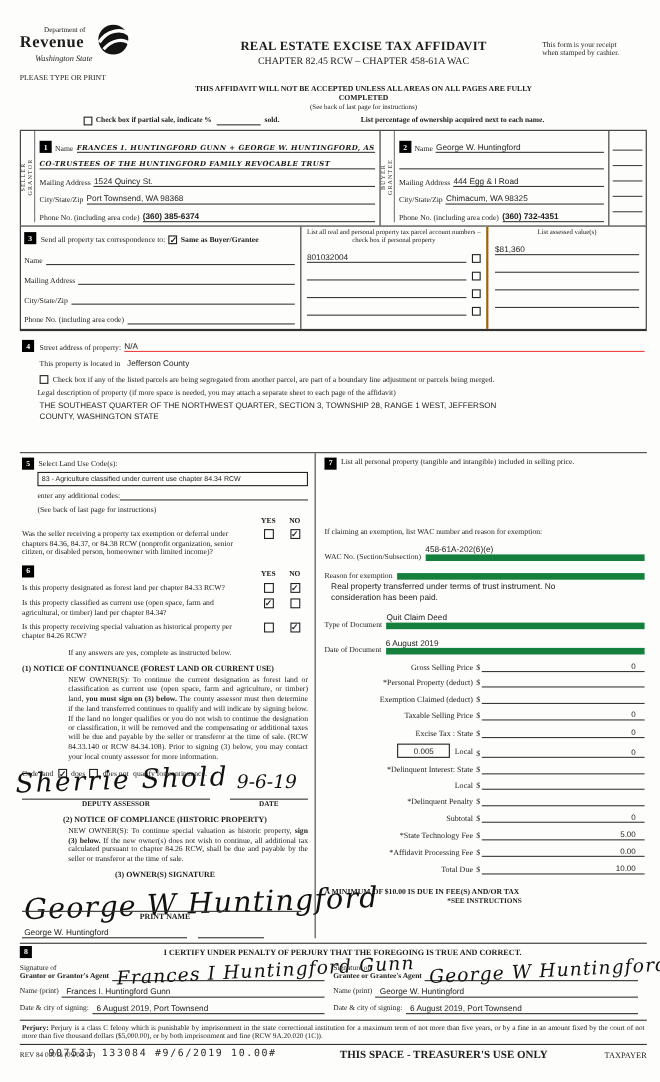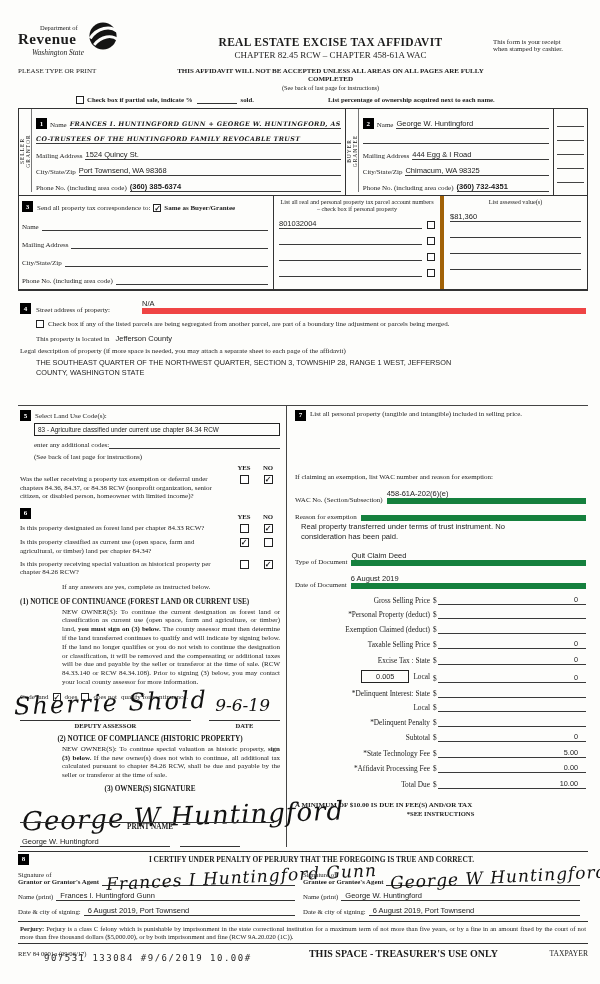--- a/index.html
+++ b/index.html
@@ -7,21 +7,21 @@
   body {
     width:600px; height:984px; background:#fdfdfb; color:#1c1c1c;
     font-family:"Liberation Serif", serif; font-size:7px; overflow:hidden;
     position:relative;
   }
   .page { padding:24px 12px 0 18px; }
 
   
   .b { font-weight:bold; }
   .ctr { text-align:center; }
-  .ul { border-bottom:6px solid #ef4444;margin-left:29px; }
+  .ul { border-bottom:1px solid #ef4444; }
   .typed { font-family:"Liberation Sans", sans-serif; font-size:7.5px; }
   .cb {
     display:inline-block; width:8px; height:8px; border:1px solid #222;
     font-size:8px; line-height:7px; text-align:center; font-weight:bold;
     vertical-align:-1px; background:#fff; overflow:hidden;
   }
   .numbox {
     display:inline-flex; width:11px; height:11px; background:#000; color:#fff;
     font-size:7px; font-weight:bold; align-items:center; justify-content:center;
     flex:0 0 auto;
@@ -36,21 +36,21 @@
   .logo { width:150px;font-family:Liberation Serif, serif; }
   .logo-row { display:flex; align-items:flex-start; }
   .dept1 { font-size:6.5px; margin-left:22px; }
   .dept2 { font-size:15px; font-weight:bold; letter-spacing:0.5px; }
   .dept3 { font-size:7.5px; font-style:italic; margin-left:14px; }
   .swirl { margin-left:2px; margin-top:-4px; }
   .please { font-size:7px; margin-top:10px; }
   .titleblk { flex:1; text-align:center; padding-top:12px; }
   .title { font-size:11.5px; font-weight:bold; letter-spacing:0.3px; }
   .subtitle { font-size:9px; margin-top:2px; }
-  .warn { font-size:7px; font-weight:bold; margin-top:7px; }
+  .warn { font-size:7px; font-weight:bold; margin-top:17px; }
   .seeback { font-size:6.3px; margin-top:1px; }
   .receipt { width:95px; font-size:6.8px; padding-top:14px; }
 
   .partialrow { display:flex; margin:5px 0 4px 58px; font-size:6.8px; font-weight:bold; }
   .partial-ul { display:inline-block; width:40px; border-bottom:1px solid #333; margin:0 4px; }
 
   
   .band1 { display:flex; border-top:1px solid #333; }
   .halfbox { flex:1; display:flex; border-right:1px solid #333; padding-bottom:3px; }
   .halfbox.first { border-left:1px solid #333; }
@@ -67,31 +67,31 @@
   .handcaps {
     font-family:"DejaVu Serif", serif; font-style:italic; font-weight:bold;
     font-size:6.3px; text-transform:uppercase; letter-spacing:0.4px; white-space:nowrap;
   }
   .pctcol { width:34px; border-right:1px solid #333; padding:4px 3px 0 3px; }
   .pctcol .pl { border-bottom:1px solid #444; height:14px; }
 
   
   .band2 { display:flex; border:1px solid #333; border-top:1px solid #333; }
   .corr { width:255px; padding:3px 5px 4px 3px; border-right:1px solid #333; }
-  .parcol { width:170px; border-right:4px solid #a16207; padding:2px 5px; }
+  .parcol { width:170px; border-right:2px solid #a16207; padding:2px 5px; }
   .parhdr { font-size:6.2px; text-align:center; line-height:7px; }
   .parrow { display:flex; align-items:flex-end; margin-top:7px; }
   .parrow .line { flex:1; border-bottom:1px solid #3a3a3a; min-height:9px; }
   .parrow .cb { margin-left:5px; }
   .asscol { flex:1; padding:2px 6px; }
 
   
   .sec4 { border-top:1px solid #333; padding:4px 2px 0 2px; }
   .s4row { display:flex; align-items:flex-end; margin-top:4px; }
-  .legal { margin:4px 0 0 0; }
+  .legal { margin:4px 0 0 14px; }
   .legaltxt { font-family:"Liberation Sans", sans-serif; font-size:7.3px; line-height:9.5px; margin:3px 0 0 16px; }
 
   
   .maincols { display:flex; margin-top:28px; border-top:1px solid #444; }
   .lcol { width:268px; padding:4px 6px 0 2px; }
   .rcol { flex:1; border-left:1px solid #444; padding:4px 2px 0 8px; display:flex; flex-direction:column; }
 
   .lu-head { display:flex; align-items:center; gap:4px; }
   .lu-code {
     border:1px solid #222; margin:2px 0 0 14px; padding:2px 3px;
@@ -153,21 +153,21 @@
   
   .sec8 { border-top:1px solid #333; margin-top:4px; padding-top:2px; }
   .cert-head { display:flex; align-items:center; gap:6px; }
   .cert-head .stmt { flex:1; text-align:center; font-weight:bold; font-size:7.4px; }
   .sigcols { display:flex; margin-top:2px; }
   .sigcol { flex:1; padding-right:8px; }
   .sigrow { display:flex; align-items:flex-end; position:relative; margin-top:4px; }
   .siglab { font-size:6.8px; line-height:7.5px; white-space:nowrap; padding-right:3px; }
   .sigline { flex:1; border-bottom:1px solid #333; min-height:10px; position:relative; }
   .bigsig { position:absolute; left:4px; bottom:-2px; font-size:17px; letter-spacing:1px; transform:rotate(-3deg); }
-  .printrow { display:flex; align-items:flex-end; margin-top:5px; }
+  .printrow { display:flex; align-items:center; margin-top:5px; }
   .printrow .line { flex:1; border-bottom:1px solid #333; padding-left:4px; min-height:9px; }
 
   
   .perjury { border-top:1px solid #333; margin-top:5px; padding:3px 2px 2px 2px;
              font-size:6.6px; line-height:8.2px; text-align:justify; border-bottom:1px solid #333; }
   .footrow { display:flex; align-items:center; margin-top:4px; }
   .footrow .rev { width:160px; font-size:6.6px; }
   .footrow .treas { flex:1; text-align:right; font-weight:bold; font-size:10px; }
   .footrow .tax { width:90px; text-align:right; font-size:7.6px; }
 
@@ -354,26 +354,26 @@
     </div>
   </div>
 
   <div class="sec4">
     <div class="s4row">
       <span class="numbox">4</span>
       <span class="lab" style="margin-left:5px;padding-right:3px">Street address of property:</span>
       <span class="ul" style="flex:1"><span class="typed">N/A</span></span>
     </div>
     <div class="s4row" style="margin-left:16px;margin-top:6px">
+      <span>This property is located in</span>
+      <span class="typed" style="margin-left:6px">Jefferson County</span>
+    </div>
+    <div class="s4row" style="margin-left:16px;margin-top:6px">
       <span class="cb"></span>
       <span style="margin-left:4px">Check box if any of the listed parcels are being segregated from another parcel, are part of a boundary line adjustment or parcels being merged.</span>
-    </div>
-    <div class="s4row" style="margin-left:16px;margin-top:6px">
-      <span>This property is located in</span>
-      <span class="typed" style="margin-left:6px">Jefferson County</span>
     </div>
     <div class="legal">Legal description of property (if more space is needed, you may attach a separate sheet to each page of the affidavit)</div>
     <div class="legaltxt">
       <div>THE SOUTHEAST QUARTER OF THE NORTHWEST QUARTER, SECTION 3, TOWNSHIP 28, RANGE 1 WEST, JEFFERSON</div>
       <div>COUNTY, WASHINGTON STATE</div>
     </div>
   </div>
 
   <div class="maincols">
 

